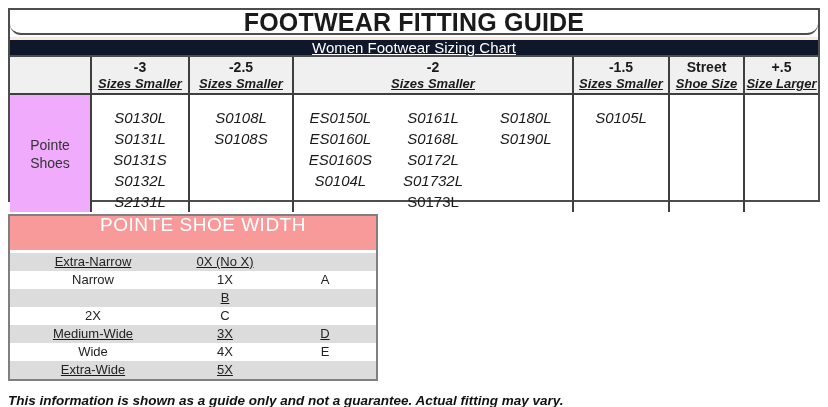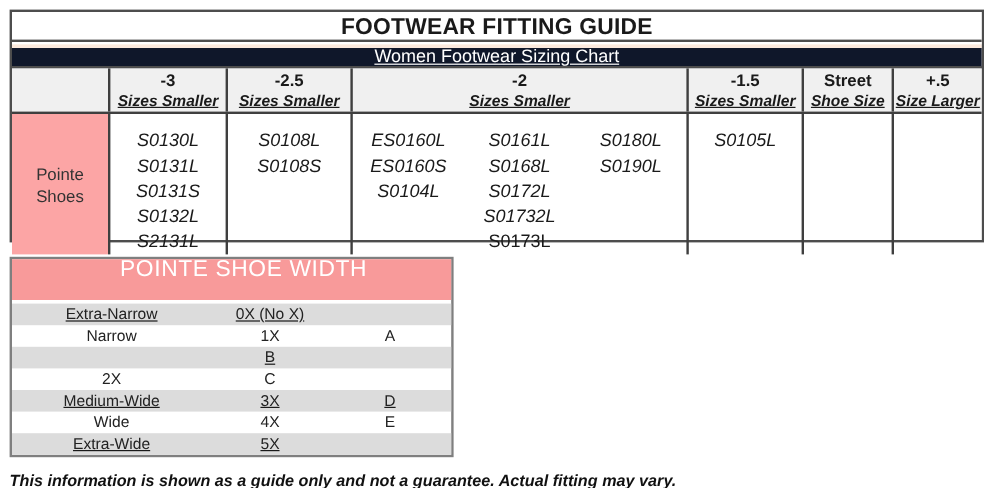--- a/index.html
+++ b/index.html
@@ -8,42 +8,42 @@
     width: 828px; height: 407px; overflow: hidden;
     font-family: "Liberation Sans", sans-serif;
     color: #1a1a1a; position: relative;
   }
   .sheet { position: absolute; left: 8px; top: 8px; width: 812px; }
 
   
   .main-table { border: 2px solid #4d4d4d; width: 812px; background: #fff; }
   .title {
     height: 25px; line-height: 25px; text-align: center;
-    font-weight: bold; font-size: 19px; letter-spacing: 0.2px;
-    background: #fff; border-bottom: 2px solid #4d4d4d;
+    font-weight: bold; font-size: 25px; letter-spacing: 0.2px;
+    background: #fff; border-bottom: 2px solid #4d4d4d; border-radius: 11px;
   }
   .cream-strip { height: 5px; background: #fbe9dd; border-top: 2px solid #ffffff; }
   .banner {
     height: 17px; line-height: 16px; text-align: center;
     background: #0f172a; border-bottom: 2px solid #4d4d4d;
   }
   .banner span { color: #ffffff; font-size: 15px; text-decoration: underline; }
 
   .grid { display: grid; grid-template-columns: 80px 98px 104px 280px 96px 75px 75px; }
   .grid > div { border-left: 2px solid #3f3f3f; }
   .grid > div:first-child { border-left: none; }
 
   .header-row { background: #f0f0f0; border-bottom: 2px solid #3f3f3f; height: 38px; }
   .hcell { text-align: center; padding-top: 2px; }
   .hcell .offset { font-weight: bold; font-size: 14px; line-height: 17px; }
   .hcell .sub { font-weight: bold; font-style: italic; font-size: 13px; line-height: 16px; text-decoration: underline; }
 
   .body-row { height: 105px; background: #ffffff; }
   .lcell {
-    background: #fca5a5; display: flex; align-items: center; justify-content: center;
+    background: #f0abfc; display: flex; align-items: center; justify-content: center;
     text-align: center; font-size: 14px; line-height: 18px; color: #333;
     white-space: pre-line;
   }
   .mcell { padding-top: 12px; }
   .model-stack { display: flex; flex-direction: column; }
   .model {
     font-style: italic; font-size: 15px; line-height: 21px;
     text-align: center; color: #1a1a1a;
   }
   .model.upright { font-style: normal; }
@@ -121,20 +121,21 @@
         </div>
         <div class="mcell">
           <div class="model-stack">
             <div class="model">S0108L</div>
             <div class="model">S0108S</div>
           </div>
         </div>
         <div class="mcell">
           <div class="subcols">
             <div class="model-stack">
+              <div class="model">ES0150L</div>
               <div class="model">ES0160L</div>
               <div class="model">ES0160S</div>
               <div class="model">S0104L</div>
             </div>
             <div class="model-stack">
               <div class="model">S0161L</div>
               <div class="model">S0168L</div>
               <div class="model">S0172L</div>
               <div class="model">S01732L</div>
               <div class="model upright">S0173L</div>

